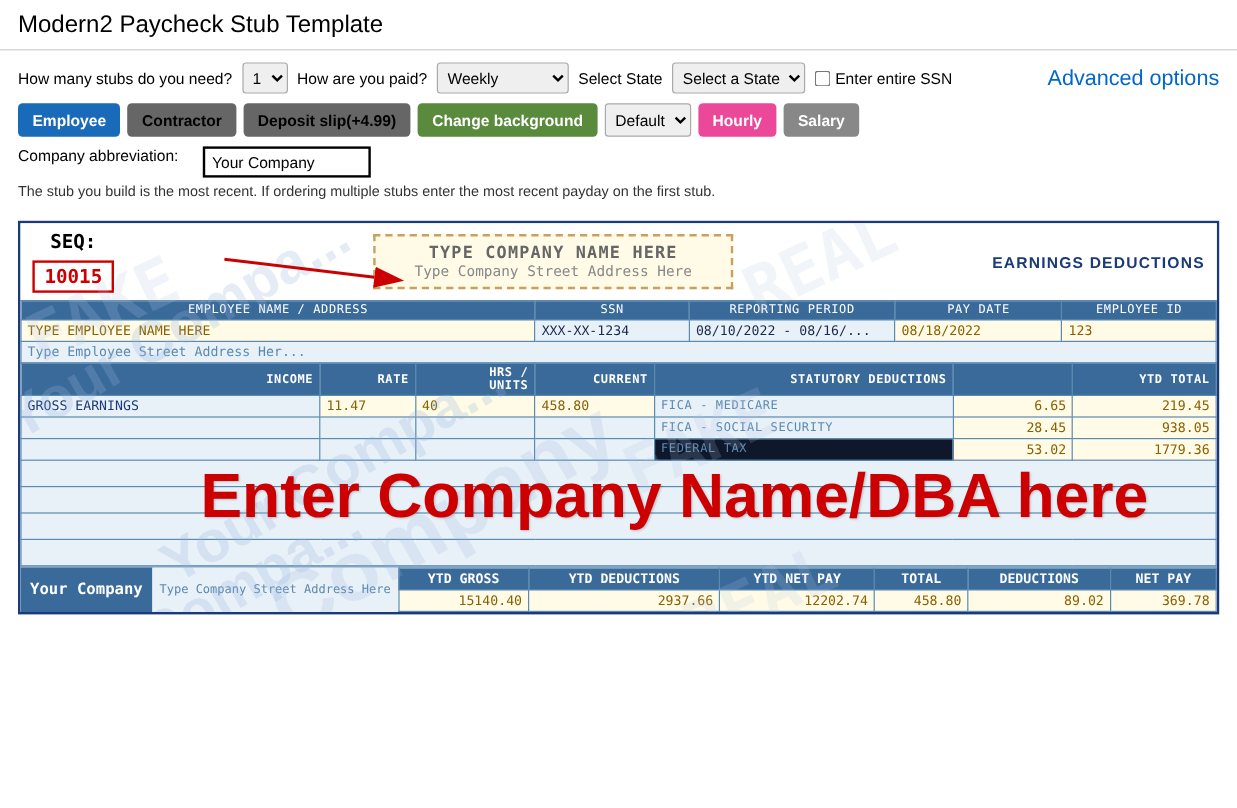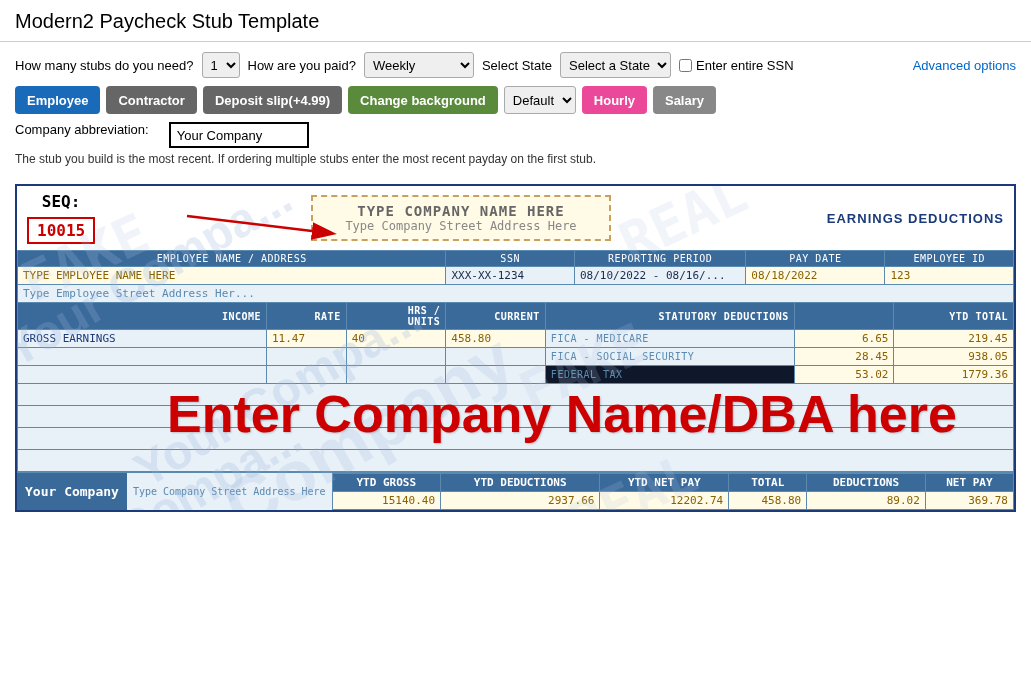--- a/index.html
+++ b/index.html
@@ -8,27 +8,27 @@
     .page-title { font-size: 20px; font-weight: normal; padding: 10px 15px 8px; border-bottom: 1px solid #ccc; }
 
     .controls { padding: 10px 15px; }
     .controls-row1 { display: flex; align-items: center; gap: 8px; margin-bottom: 8px; flex-wrap: wrap; }
     .controls-row2 { display: flex; align-items: center; gap: 6px; margin-bottom: 8px; flex-wrap: wrap; }
 
     label { font-size: 13px; white-space: nowrap; }
 
     select { font-size: 13px; padding: 2px 4px; border: 1px solid #aaa; border-radius: 3px; height: 26px; }
 
-    .advanced-link { color: #0066cc; text-decoration: none; font-size: 13px; margin-left: auto; }
+    .advanced-link { color: #0066cc; text-decoration: none; font-size: 18px; margin-left: auto; }
 
     .checkbox-label { display: flex; align-items: center; gap: 4px; font-size: 13px; white-space: nowrap; }
 
     .btn { border: none; border-radius: 4px; padding: 4px 12px; cursor: pointer; font-size: 13px; height: 28px; font-weight: bold; }
     .btn-blue { background: #1a6aba; color: #fff; }
-    .btn-gray { background: #666; color: #ffffff; }
+    .btn-gray { background: #666; color: #000000; }
     .btn-green { background: #5a8a3c; color: #fff; }
     .btn-active { background: #ec4899; color: #fff; }
     .btn-inactive { background: #888; color: #fff; }
 
     .company-abbrev-row { display: flex; align-items: flex-start; gap: 20px; margin-bottom: 4px; }
     .company-abbrev-input { border: 2px solid #000; padding: 2px 6px; font-size: 13px; height: 26px; width: 140px; }
 
     .hint-text { font-size: 12px; color: #333; margin-bottom: 8px; }
 
     

